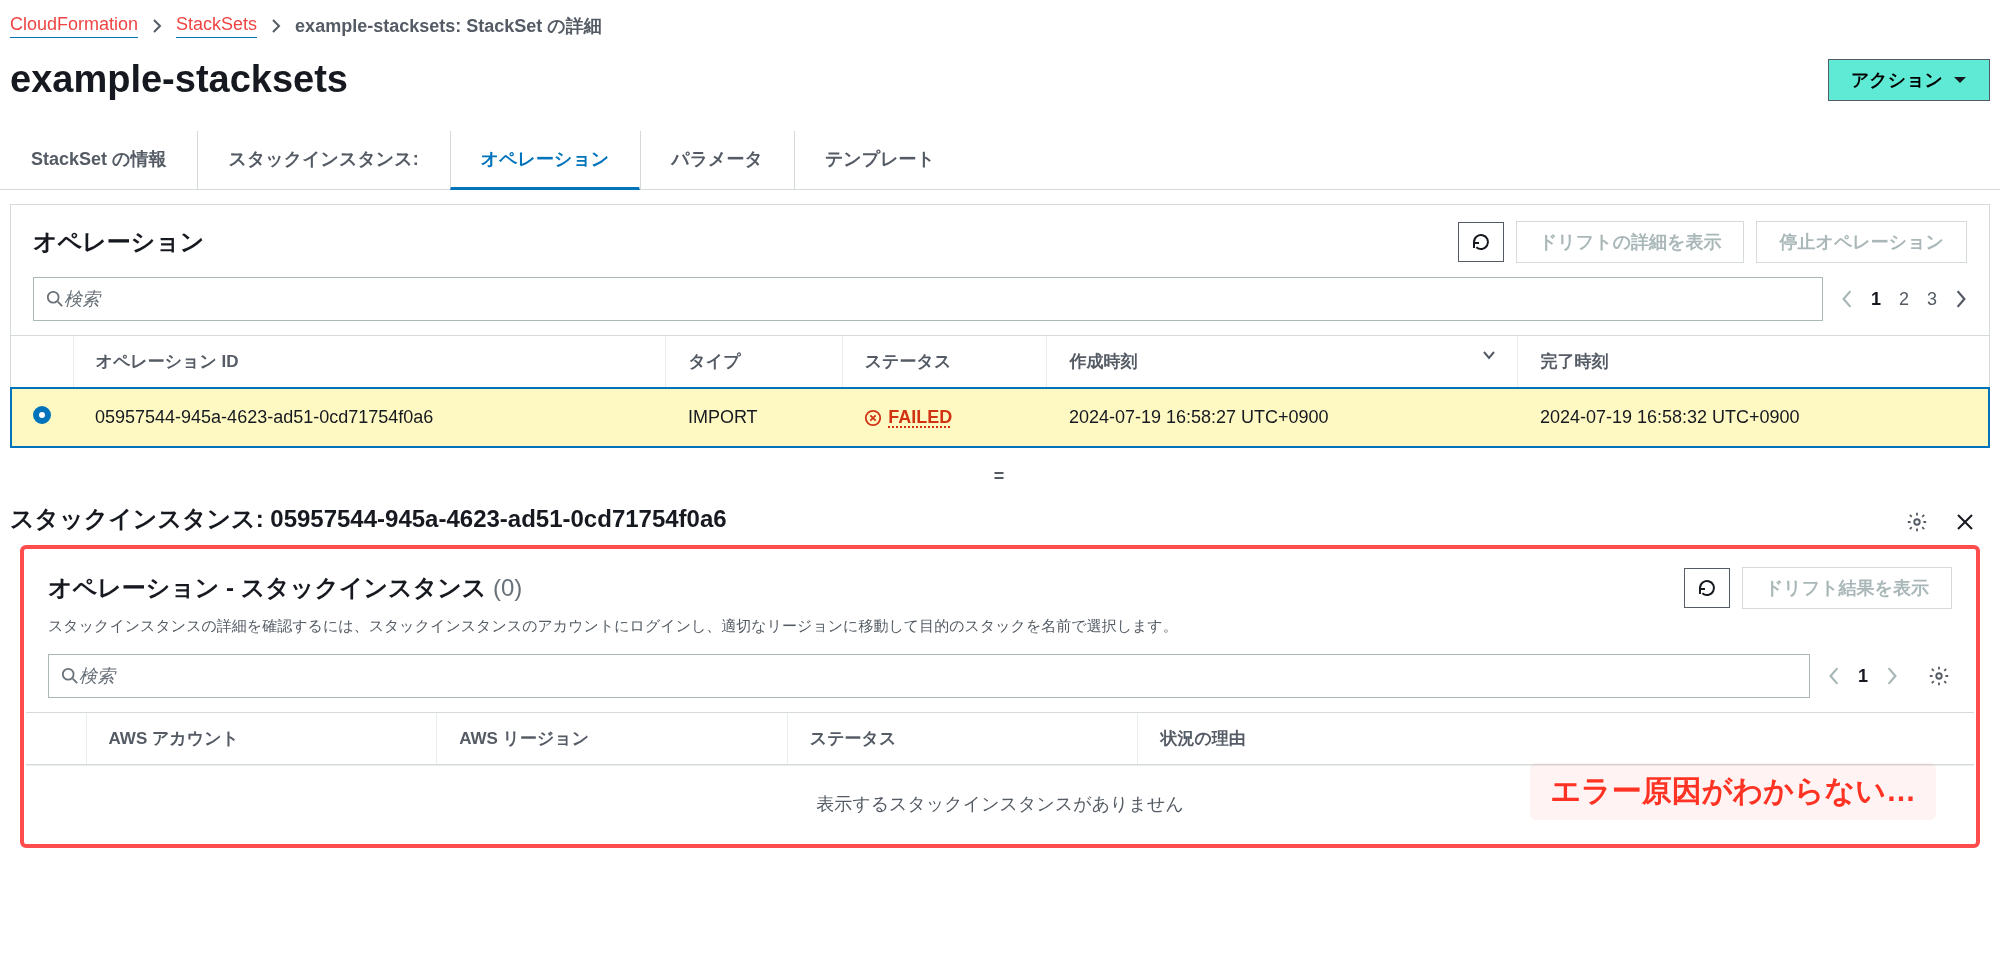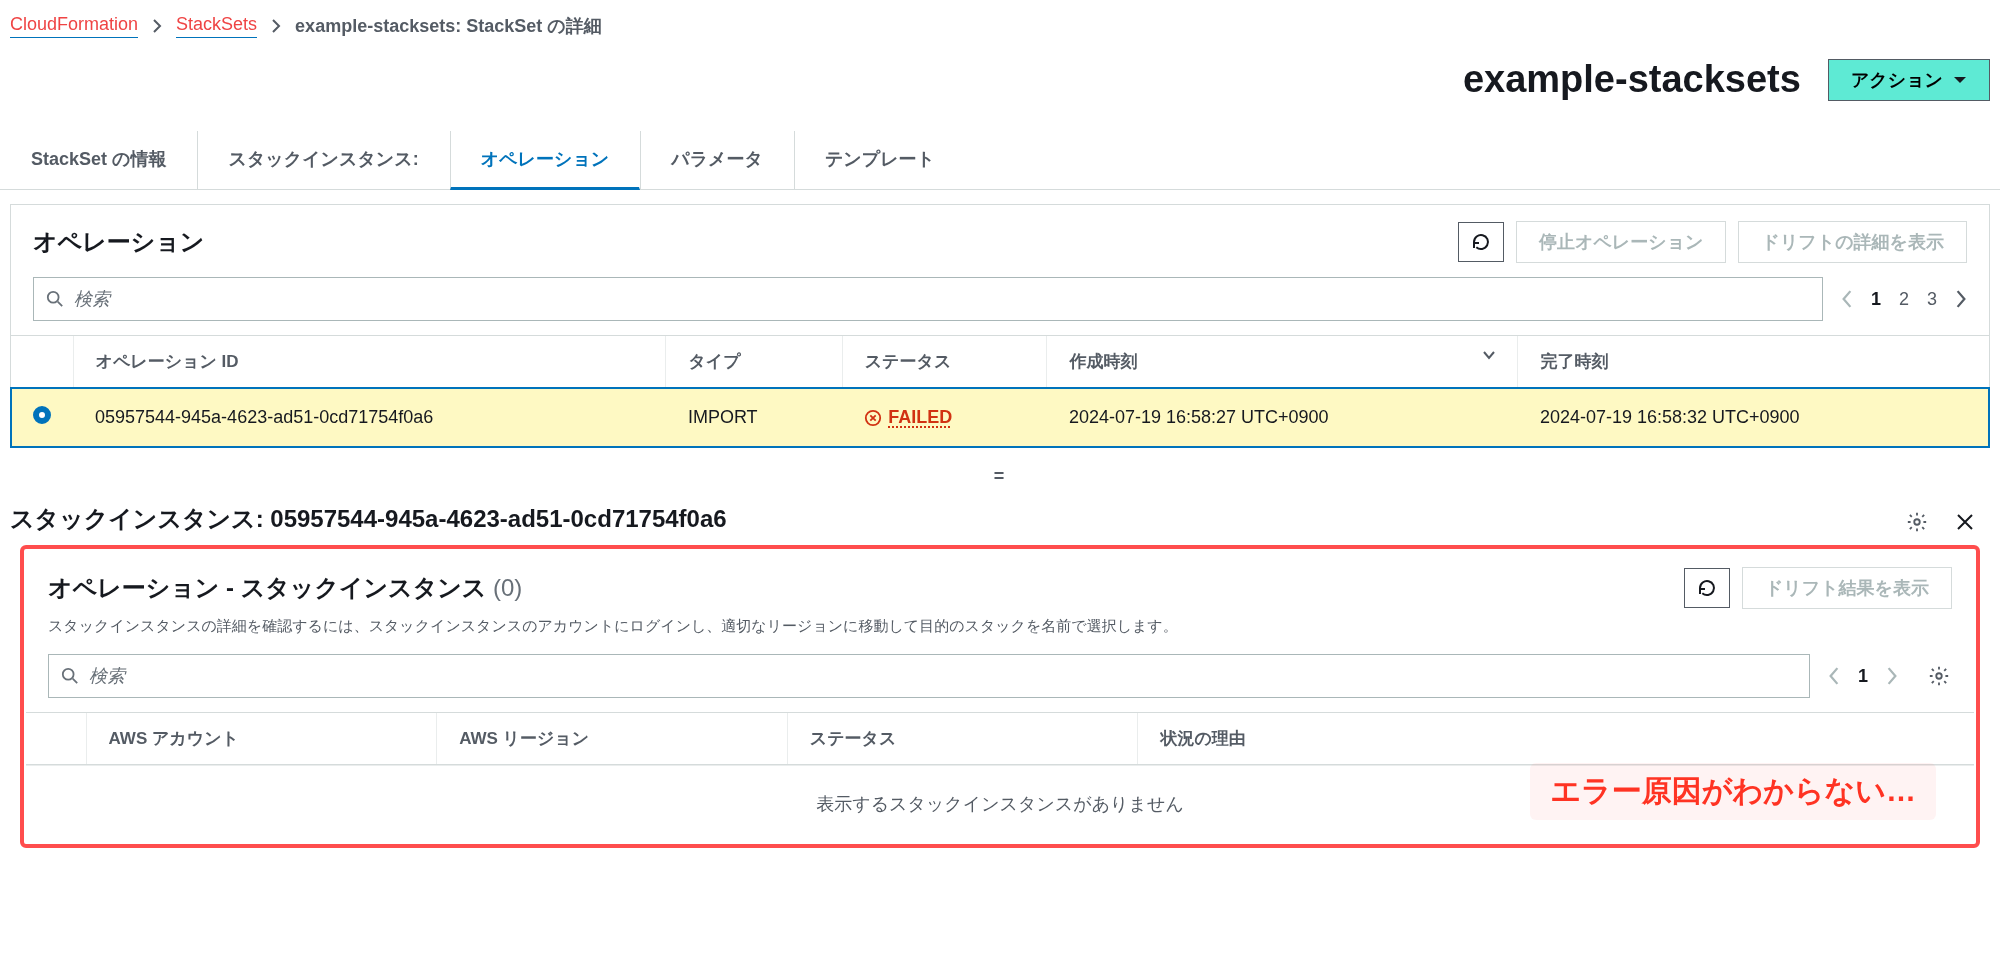--- a/index.html
+++ b/index.html
@@ -6,21 +6,21 @@
   html, body { width: 2000px; height: 959px; font-family: "Amazon Ember", "Helvetica Neue", Arial, sans-serif; background: #fff; color: #16191f; }
   body { font-size: 18px; }
 
   
   .breadcrumb { display:flex; align-items:center; gap:14px; padding: 14px 10px 10px 10px; font-size:18px; }
   .breadcrumb a { color:#ef4444; text-decoration:none; border-bottom:1px solid #0073bb; padding-bottom:2px; }
   .breadcrumb .sep svg { width:10px; height:14px; }
   .breadcrumb .current { color:#545b64; font-weight:600; }
 
   
-  .header-row { display:flex; justify-content:flex-end; align-items:center; padding: 10px 10px 20px 10px; gap: 27px; }
+  .header-row { display:flex; justify-content:space-between; align-items:center; padding: 10px 10px 20px 10px; }
   .page-title { font-size:38px; font-weight:700; }
   .action-btn { display:flex; align-items:center; gap:10px; border:1px solid #545b64; background:#5eead4; padding:8px 22px; font-size:18px; cursor:pointer; font-weight:600; }
   .action-btn .caret { display:flex; }
 
   
   .tabs { display:flex; border-bottom:1px solid #d5dbdb; margin-top:10px; }
   .tab { padding:16px 30px; font-size:18px; color:#545b64; cursor:pointer; font-weight:600; border-left:1px solid transparent; border-right:1px solid transparent; }
   .tab + .tab { border-left:1px solid #d5dbdb; }
   .tab.active { color:#0073bb; border-bottom:3px solid #0073bb; margin-bottom:-1px; }
 
@@ -31,21 +31,21 @@
   .panel-title { font-size:24px; font-weight:700; }
   .panel-title .count { color:#687078; font-weight:400; }
   .panel-subtitle { color:#545b64; font-size:15px; padding:0 22px 12px 22px; }
   .panel-actions { display:flex; gap:12px; align-items:center; }
   .icon-btn { border:1px solid #545b64; background:#fff; width:46px; height:40px; display:flex; align-items:center; justify-content:center; cursor:pointer; }
   .btn-secondary { border:1px solid #545b64; background:#fff; padding:8px 22px; font-size:18px; cursor:pointer; color:#545b64; font-weight:600; }
   .btn-secondary.disabled, .icon-btn.disabled { color:#aab7b8; border-color:#d5dbdb; cursor:default; }
 
   
   .search-row { display:flex; align-items:center; gap:18px; padding:6px 22px 14px 22px; }
-  .search-box { flex:1; display:flex; align-items:center; border:1px solid #aab7b8; height:44px; padding:0 12px; gap:10px; }
+  .search-box { flex:1; display:flex; align-items:center; border:1px solid #aab7b8; height:44px; padding:0 12px; }
   .search-box input { border:none; outline:none; font-size:18px; flex:1; background:transparent; }
   .search-box input::placeholder { color:#687078; font-style:italic; }
   .pager { display:flex; align-items:center; gap:18px; color:#545b64; }
   .pager .pg { cursor:pointer; font-size:18px; }
   .pager .pg.current { font-weight:700; color:#16191f; }
   .pager .nav { display:flex; align-items:center; }
   .pager .nav.disabled svg path { stroke:#aab7b8; }
 
   
   table { width:100%; border-collapse:collapse; }
@@ -119,22 +119,22 @@
     <div class="panel-header">
       <div class="panel-title">オペレーション</div>
       <div class="panel-actions">
         <button class="icon-btn">
           <span>
               <svg width="20" height="20" viewBox="0 0 20 20">
                 <path d="M3 10a7 7 0 1 1 2.3 5.2M3 16v-5h5" fill="none" stroke="#16191f" stroke-width="2"></path>
               </svg>
             </span>
         </button>
+        <button class="btn-secondary disabled">ドリフトの詳細を表示</button>
         <button class="btn-secondary disabled">停止オペレーション</button>
-        <button class="btn-secondary disabled">ドリフトの詳細を表示</button>
       </div>
     </div>
 
     <div class="search-row">
       <div class="search-box">
         <span>
             <svg width="18" height="18" viewBox="0 0 20 20">
               <circle cx="8" cy="8" r="6" fill="none" stroke="#687078" stroke-width="2"></circle>
               <path d="M13 13l5 5" stroke="#687078" stroke-width="2"></path>
             </svg>

